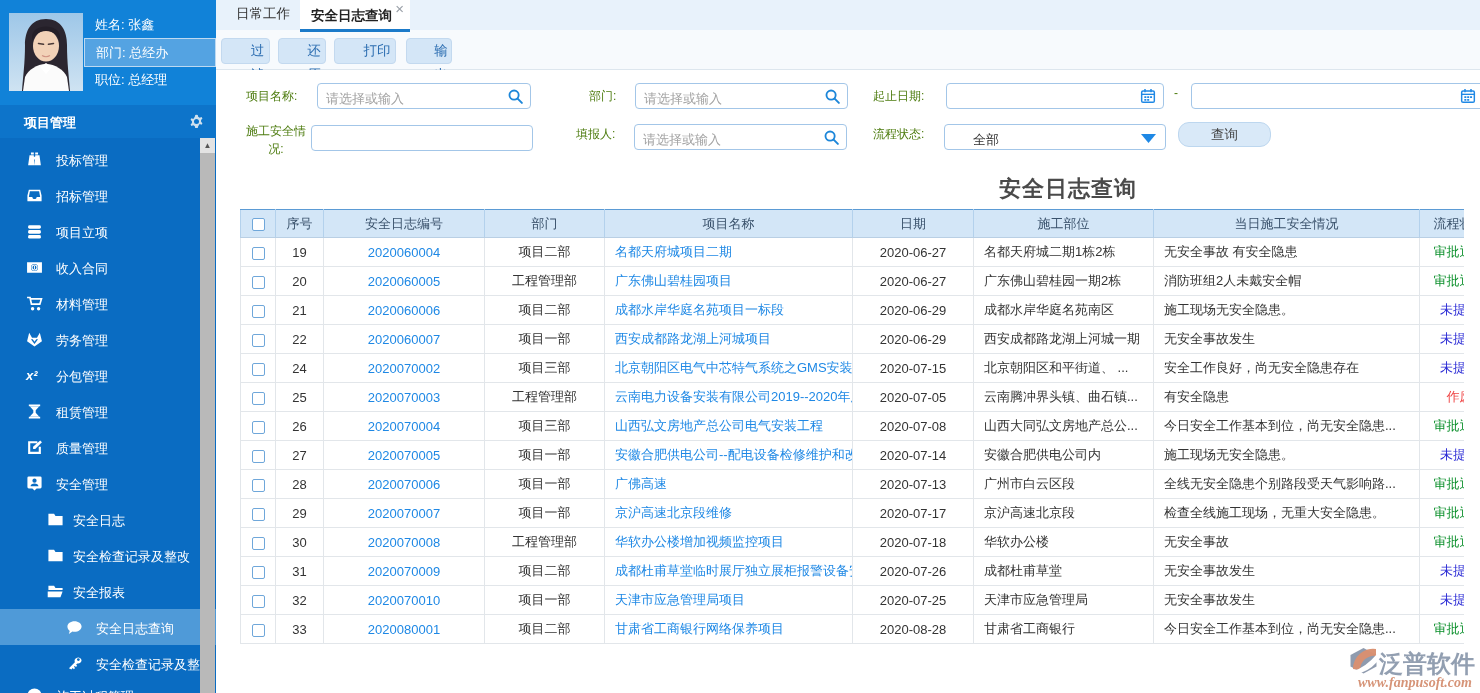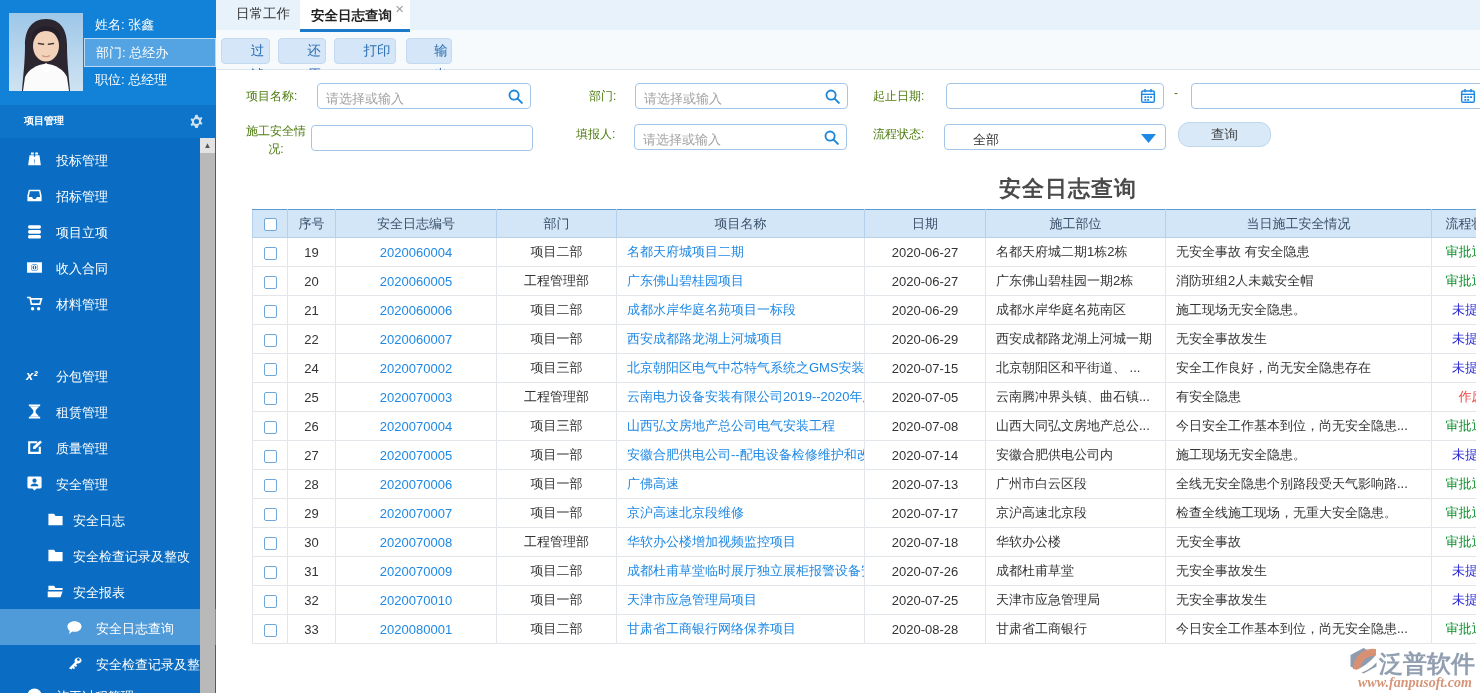--- a/index.html
+++ b/index.html
@@ -6,21 +6,21 @@
 html,body{width:1480px;height:693px;overflow:hidden;}
 body{font-family:"Liberation Sans",sans-serif;position:relative;background:#fff;color:#333;}
 .abs{position:absolute;}
 
 #sidebar{left:0;top:0;width:216px;height:693px;background:#0a6cc2;overflow:hidden;}
 #profile{left:0;top:0;width:216px;height:105px;background:#1182d8;}
 #photo{left:9px;top:13px;width:74px;height:78px;overflow:hidden;}
 .ptxt{color:#fff;font-size:13px;white-space:nowrap;}
 #dept{left:84px;top:38px;width:132px;height:29px;background:#54a3e2;border:1px solid #bcd9f2;line-height:27px;padding-left:11px;}
 #pmhead{left:0;top:105px;width:216px;height:33px;background:#0d74ca;color:#fff;}
-#pmhead .t{position:absolute;left:24px;top:9px;font-size:10px;font-weight:bold;}
+#pmhead .t{position:absolute;left:24px;top:9px;font-size:13px;font-weight:bold;}
 #menu{left:0;top:138px;width:216px;height:555px;}
 .mi{position:absolute;left:0;width:200px;height:36px;color:#fff;font-size:13px;white-space:nowrap;}
 .mi .ic{position:absolute;left:26px;top:10px;width:17px;height:17px;}
 .mi .tx{position:absolute;left:56px;top:11px;}
 .mi2 .ic{left:47px;}
 .mi2 .tx{left:73px;}
 .mi3 .ic{left:66px;}
 .mi3 .tx{left:96px;}
 .mi.sel{background:#4f9ad8;width:200px;}
 
@@ -39,21 +39,21 @@
 
 #form{left:216px;top:70px;width:1264px;height:139px;background:#fff;}
 .lbl{position:absolute;font-size:12px;color:#4d7c0f;white-space:nowrap;}
 .inp{position:absolute;height:26px;background:#fff;border:1px solid #a3c6e8;border-radius:4px;}
 .ph{position:absolute;left:8px;top:6px;color:#a2a2a2;font-size:13px;}
 .sic{position:absolute;right:6px;top:4px;width:17px;height:17px;}
 .cic{position:absolute;right:7px;top:4px;width:16px;height:16px;}
 #qbtn{position:absolute;left:962px;top:52px;width:93px;height:25px;background:#d9e9f8;border:1px solid #bdd7ef;border-radius:11px;font-size:13.5px;color:#444;text-align:center;line-height:23px;}
 #title{left:999px;top:174px;width:1264px;font-size:22px;font-weight:bold;color:#4a4a4a;letter-spacing:1px;}
 
-#tablewrap{left:217px;top:209px;width:1259px;height:484px;overflow:hidden;padding-left:35px;}
+#tablewrap{left:205px;top:209px;width:1259px;height:484px;overflow:hidden;padding-left:35px;}
 table{border-collapse:collapse;table-layout:fixed;width:1259px;font-size:13px;}
 th{background:#d3e6f7;border:1px solid #b3d1ec;border-top:1px solid #5b9bd5;border-bottom:1px solid #b9cfe4;height:28px;font-weight:normal;color:#39516b;padding:0;}
 td{border:1px solid #e2e6ea;height:29px;padding:0 2px;white-space:nowrap;overflow:hidden;background:#fff;color:#333;}
 .r1 td{height:23px;vertical-align:top;}
 td.l{text-align:left;padding-left:10px;}
 td.c{text-align:center;}
 a.lk{color:#1e88e5;text-decoration:none;}
 .stA{color:#2b2bd5;}
 .stB{color:#0a8f2a;}
 .stC{color:#ef4444;}
@@ -122,20 +122,26 @@
       <span class="tx">收入合同</span>
     </div>
   <div class="mi" style="top:147px">
       <svg class="ic" viewBox="0 0 24 24">
         <path d="M1.5 3.5h4.2l2 9.5h11.8l2.3-7.5H6.5" fill="none" stroke="#fff" stroke-width="2.4"></path>
         <circle cx="9.3" cy="19.5" r="2.4" fill="#fff"></circle>
         <circle cx="17.8" cy="19.5" r="2.4" fill="#fff"></circle>
       </svg>
       <span class="tx">材料管理</span>
     </div>
+  <div class="mi" style="top:183px">
+      <svg class="ic" viewBox="0 0 24 24" fill="#fff">
+        <path d="M12 22L1.5 14.5 4.5 2.5 8.5 9.5 15.5 9.5 19.5 2.5 22.5 14.5zM7 11.5l5 7 5-7-2.5 0-2.5 3.5-2.5-3.5z" fill-rule="evenodd"></path>
+      </svg>
+      <span class="tx">劳务管理</span>
+    </div>
   <div class="mi" style="top:219px">
       <span class="tx" style="left:26px;font-weight:bold;font-style:italic;">x²</span>
       <span class="tx">分包管理</span>
     </div>
   <div class="mi" style="top:255px">
       <svg class="ic" viewBox="0 0 24 24" fill="#fff">
         <path d="M4 2h16v2.5H4zM4 19.5h16V22H4zM5.5 5h13l-4.8 5.2v3.6l4.8 5.2h-13l4.8-5.2v-3.6z"></path>
       </svg>
       <span class="tx">租赁管理</span>
     </div>

